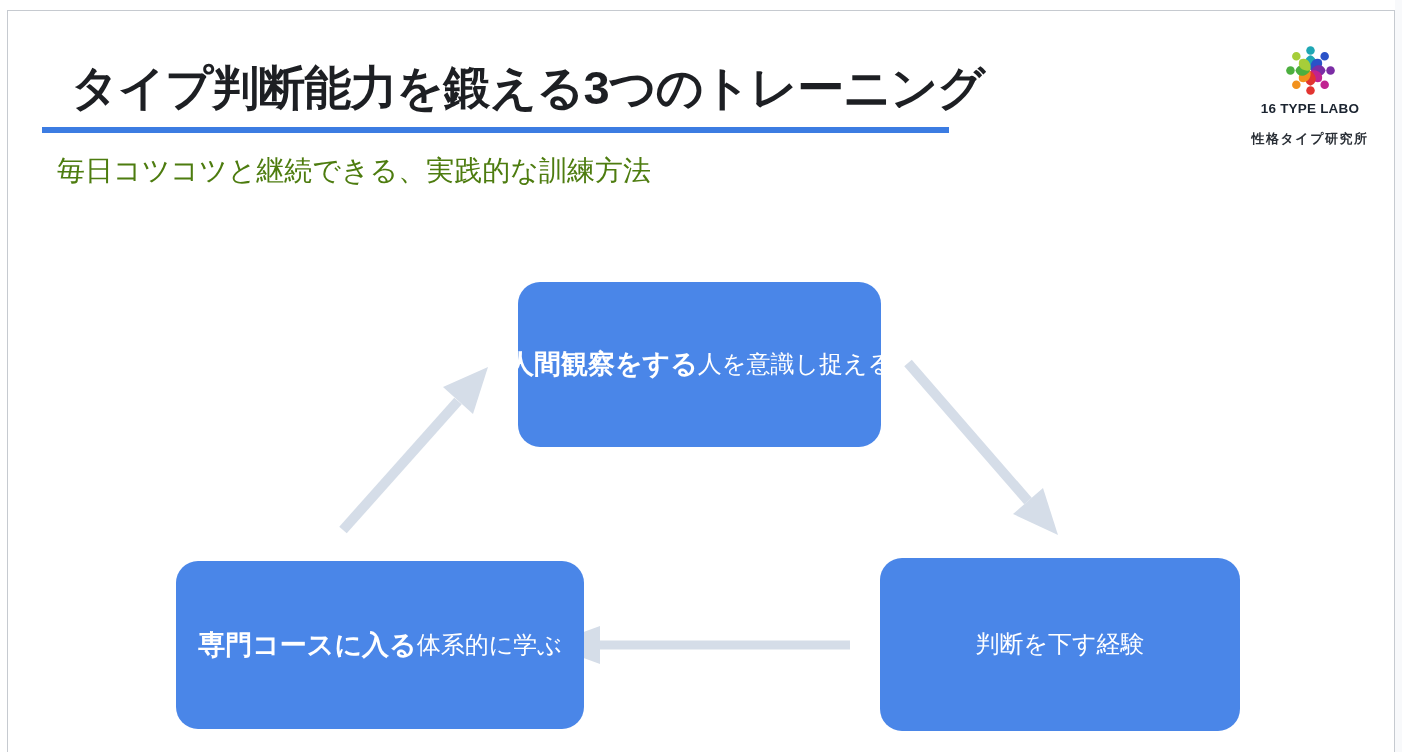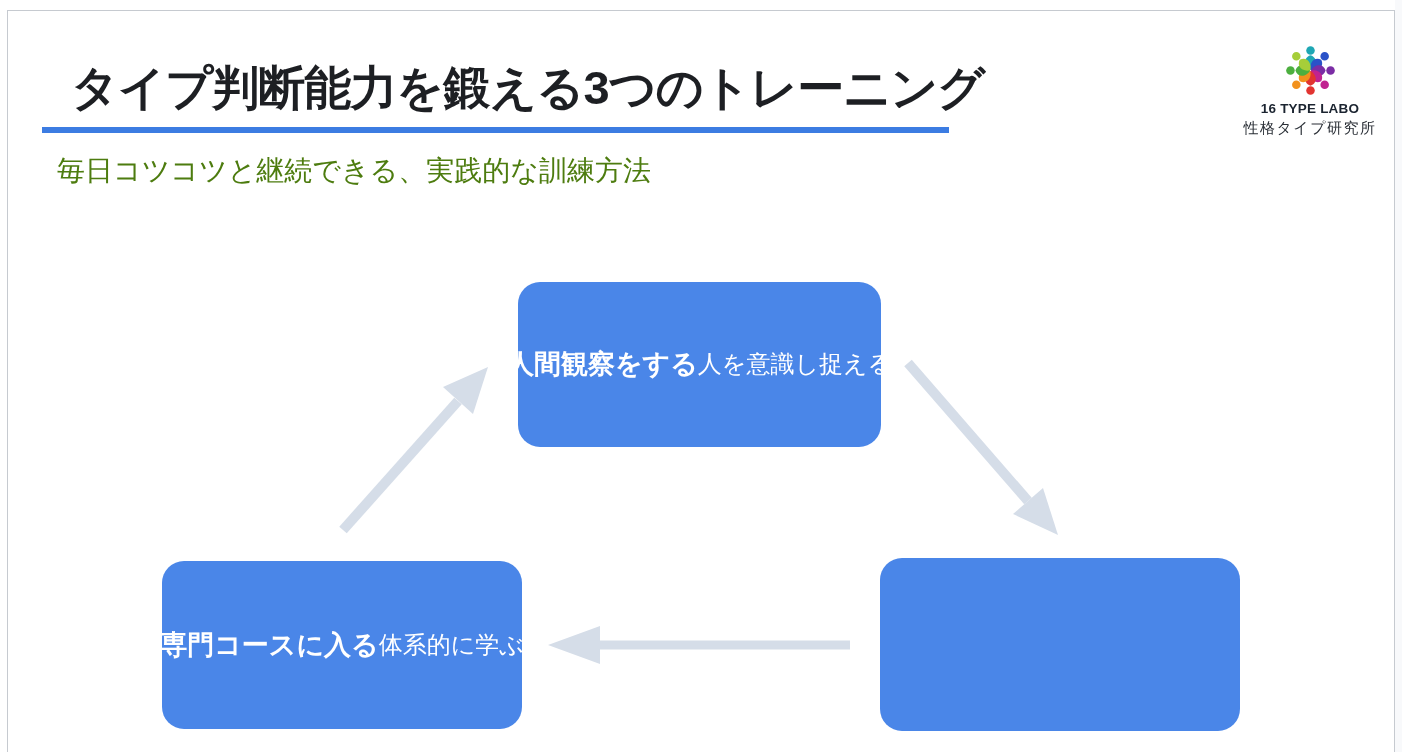--- a/index.html
+++ b/index.html
@@ -38,39 +38,39 @@
   .logo{
     position:absolute;left:1252px;top:42px;width:116px;
     display:flex;flex-direction:column;align-items:center;
   }
   .logo svg{width:57px;height:57px;display:block;}
   .logo-name{
     font-size:13.5px;font-weight:800;color:#1b2430;letter-spacing:.2px;
     margin-top:2px;white-space:nowrap;
   }
   .logo-subname{
-    font-size:15px;font-weight:400;color:#2a2f36;letter-spacing:1.5px;
-    margin-top:3px;white-space:nowrap;
+    font-size:13px;font-weight:700;color:#2a2f36;letter-spacing:1.5px;
+    margin-top:14px;white-space:nowrap;
   }
   .arrows{
     position:absolute;left:0;top:0;width:1402px;height:752px;
     pointer-events:none;
   }
   .arrow-shaft{stroke:var(--arrow);fill:none;}
   .arrow-head{fill:var(--arrow);stroke:none;}
   .node{
     position:absolute;background:var(--box);border-radius:22px;color:#ffffff;
     display:flex;flex-direction:row;align-items:center;justify-content:center;
     text-align:center;row-gap:5px;
   }
   .node-title{font-size:27px;font-weight:700;line-height:1.2;white-space:nowrap;}
   .node-subtitle{font-size:24px;font-weight:400;line-height:1.2;white-space:nowrap;}
   #node-top{left:518px;top:282px;width:363px;height:165px;}
   #node-bottom-right{left:880px;top:558px;width:360px;height:173px;}
-  #node-bottom-left{left:162px;top:561px;width:360px;height:168px;text-align:right;}
+  #node-bottom-left{left:176px;top:561px;width:408px;height:168px;text-align:right;}
 </style>
 </head>
 <body>
 
 <div class="slide-frame"></div>
 <div class="right-strip"></div>
 
 <h1 class="slide-title">タイプ判断能力を鍛える3つのトレーニング</h1>
 <div class="title-rule"></div>
 <p class="slide-subtitle">毎日コツコツと継続できる、実践的な訓練方法</p>
@@ -128,18 +128,19 @@
     <polygon class="arrow-head" points="488,367 473,414 443,387"></polygon>
   </g>
 </svg>
 
 <div class="node" id="node-top">
   <div class="node-title">人間観察をする</div>
   <div class="node-subtitle">人を意識し捉える</div>
 </div>
 
 <div class="node" id="node-bottom-right">
+  <div class="node-subtitle">判断を下す経験</div>
 </div>
 
 <div class="node" id="node-bottom-left">
   <div class="node-title">専門コースに入る</div>
   <div class="node-subtitle">体系的に学ぶ</div>
 </div>
 
 </body></html>

